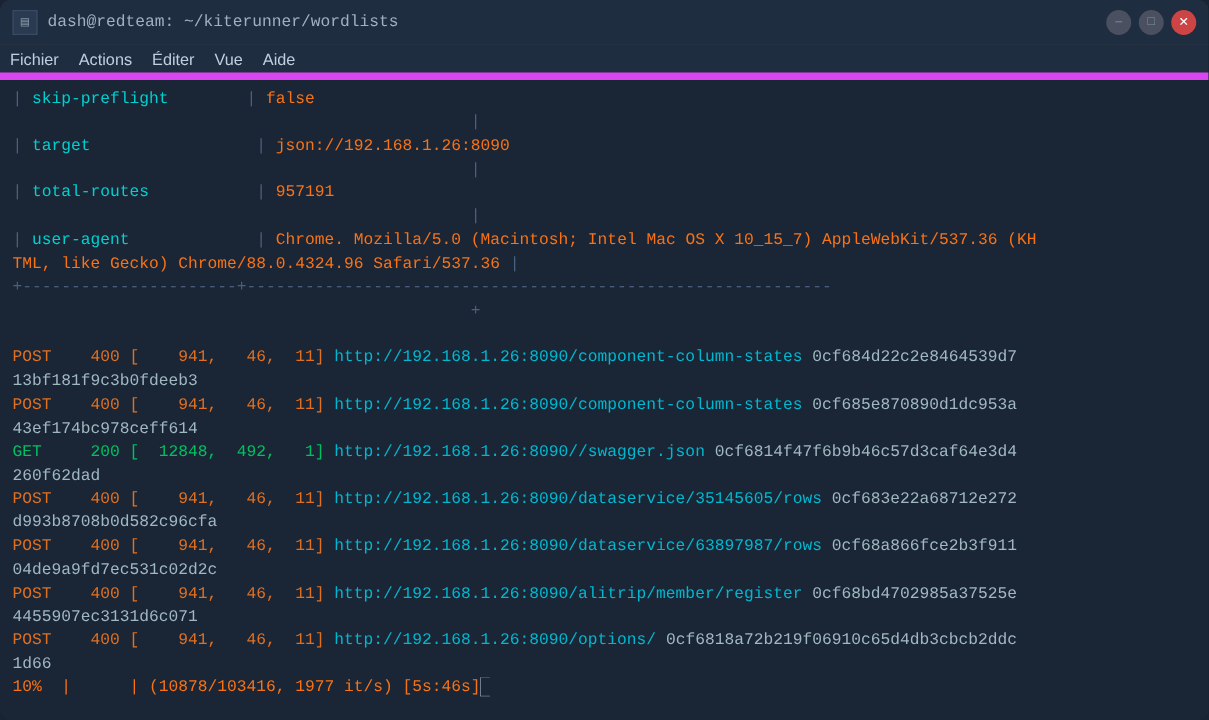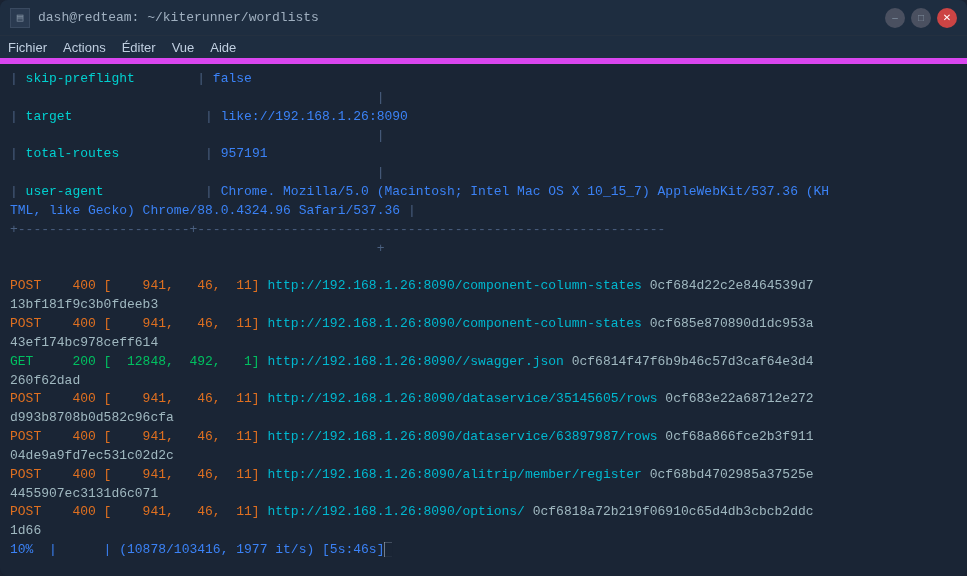--- a/index.html
+++ b/index.html
@@ -92,21 +92,21 @@
       background: #1a2535;
       padding: 6px 10px;
       overflow: hidden;
       color: #c0cfe0;
       font-family: 'Courier New', Courier, monospace;
       font-size: 13px;
       line-height: 1.45;
     }
     .line { white-space: pre; }
     .cyan { color: #00d0d0; }
-    .white { color: #3b82f6; }
+    .white { color: #f97316; }
     .separator { color: #4a6080; }
     .hash { color: #a0b8c0; font-family: Liberation Mono, monospace; }
     .url-link { color: #00b8d0; }
     .post-label { color: #e07020; }
     .get-label { color: #00c060; }
   </style>
 </head>
 <body>
 
 <div class="window">
@@ -128,21 +128,21 @@
     <span class="menu-item">Actions</span>
     <span class="menu-item">Éditer</span>
     <span class="menu-item">Vue</span>
     <span class="menu-item">Aide</span>
   </div>
 
   <div class="terminal">
     
     <div class="line"><span class="separator">| </span><span class="cyan">skip-preflight</span>        <span class="separator">| </span><span class="white">false</span></div>
     <div class="line">                                               <span class="separator">|</span></div>
-    <div class="line"><span class="separator">| </span><span class="cyan">target</span>                 <span class="separator">| </span><span class="white">like://192.168.1.26:8090</span></div>
+    <div class="line"><span class="separator">| </span><span class="cyan">target</span>                 <span class="separator">| </span><span class="white">json://192.168.1.26:8090</span></div>
     <div class="line">                                               <span class="separator">|</span></div>
     <div class="line"><span class="separator">| </span><span class="cyan">total-routes</span>           <span class="separator">| </span><span class="white">957191</span></div>
     <div class="line">                                               <span class="separator">|</span></div>
     <div class="line"><span class="separator">| </span><span class="cyan">user-agent</span>             <span class="separator">| </span><span class="white">Chrome. Mozilla/5.0 (Macintosh; Intel Mac OS X 10_15_7) AppleWebKit/537.36 (KH</span></div>
     <div class="line"><span class="white">TML, like Gecko) Chrome/88.0.4324.96 Safari/537.36 </span><span class="separator">|</span></div>
     <div class="line"><span class="separator">+----------------------+------------------------------------------------------------</span></div>
     <div class="line">                                               <span class="separator">+</span></div>
     <br>
     
     <div class="line"><span class="post-label">POST    400 [    941,   46,  11] </span><span class="url-link">http://192.168.1.26:8090/component-column-states</span> <span class="hash">0cf684d22c2e8464539d7</span></div>

